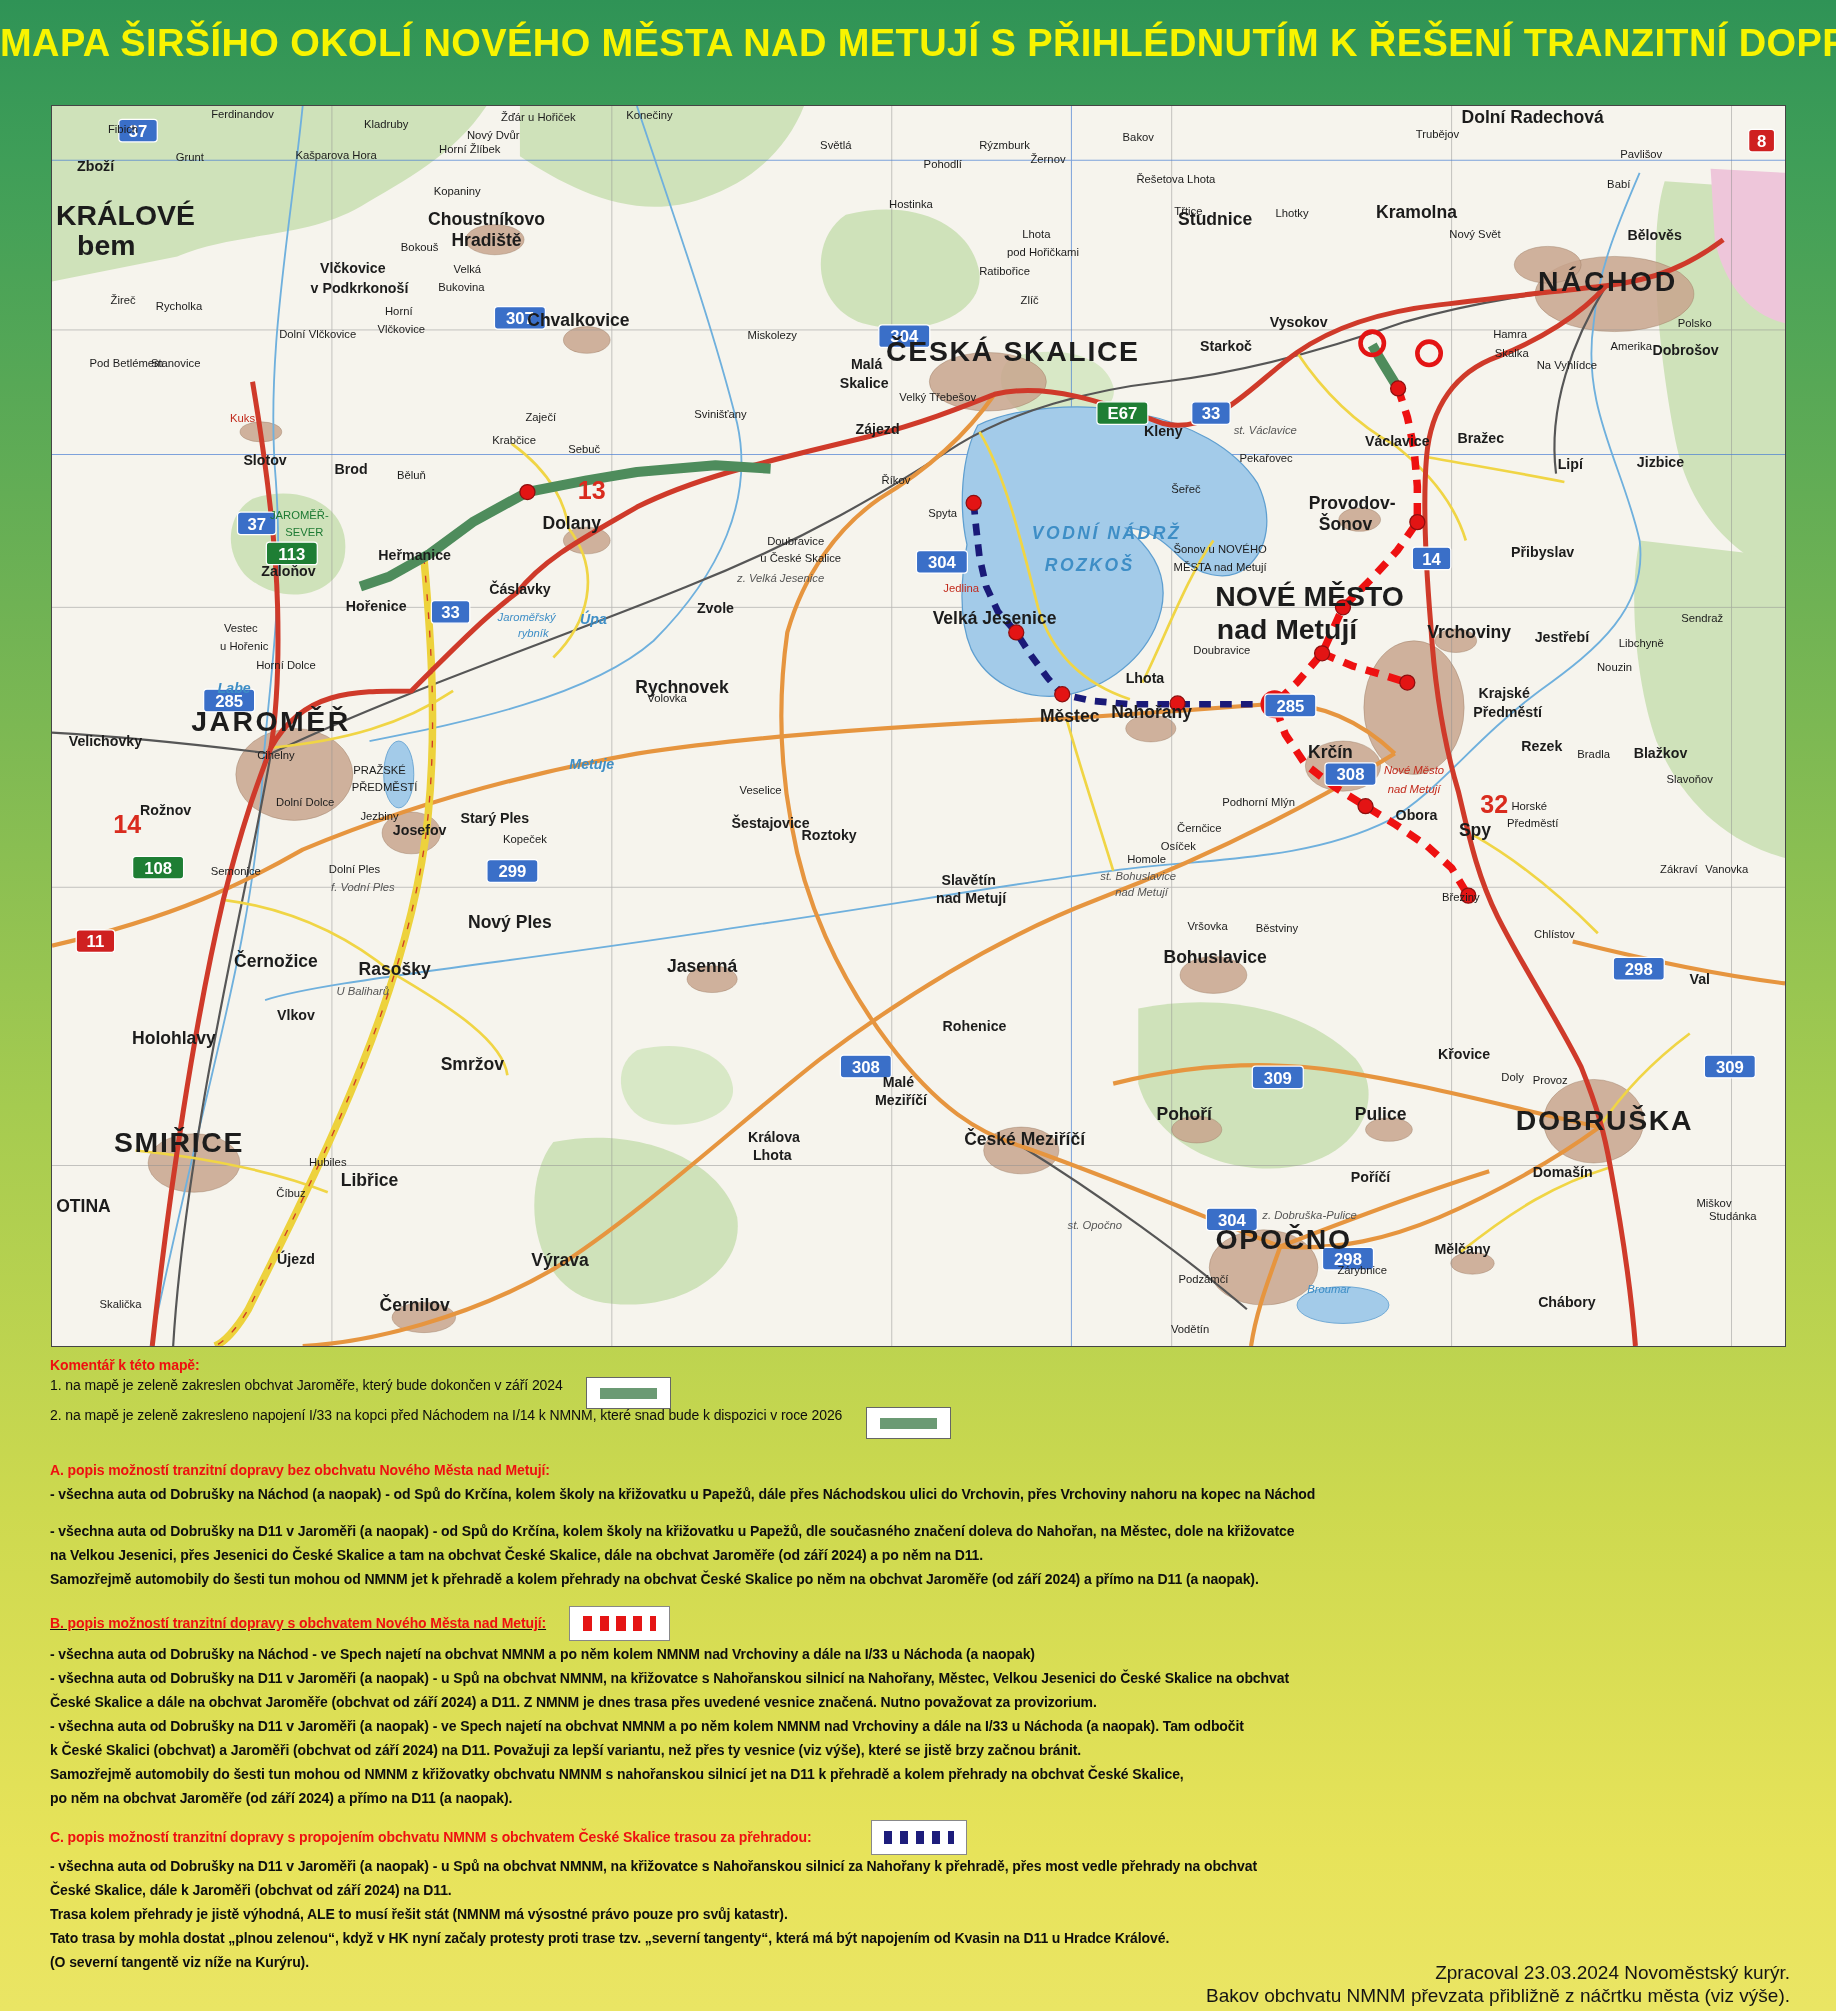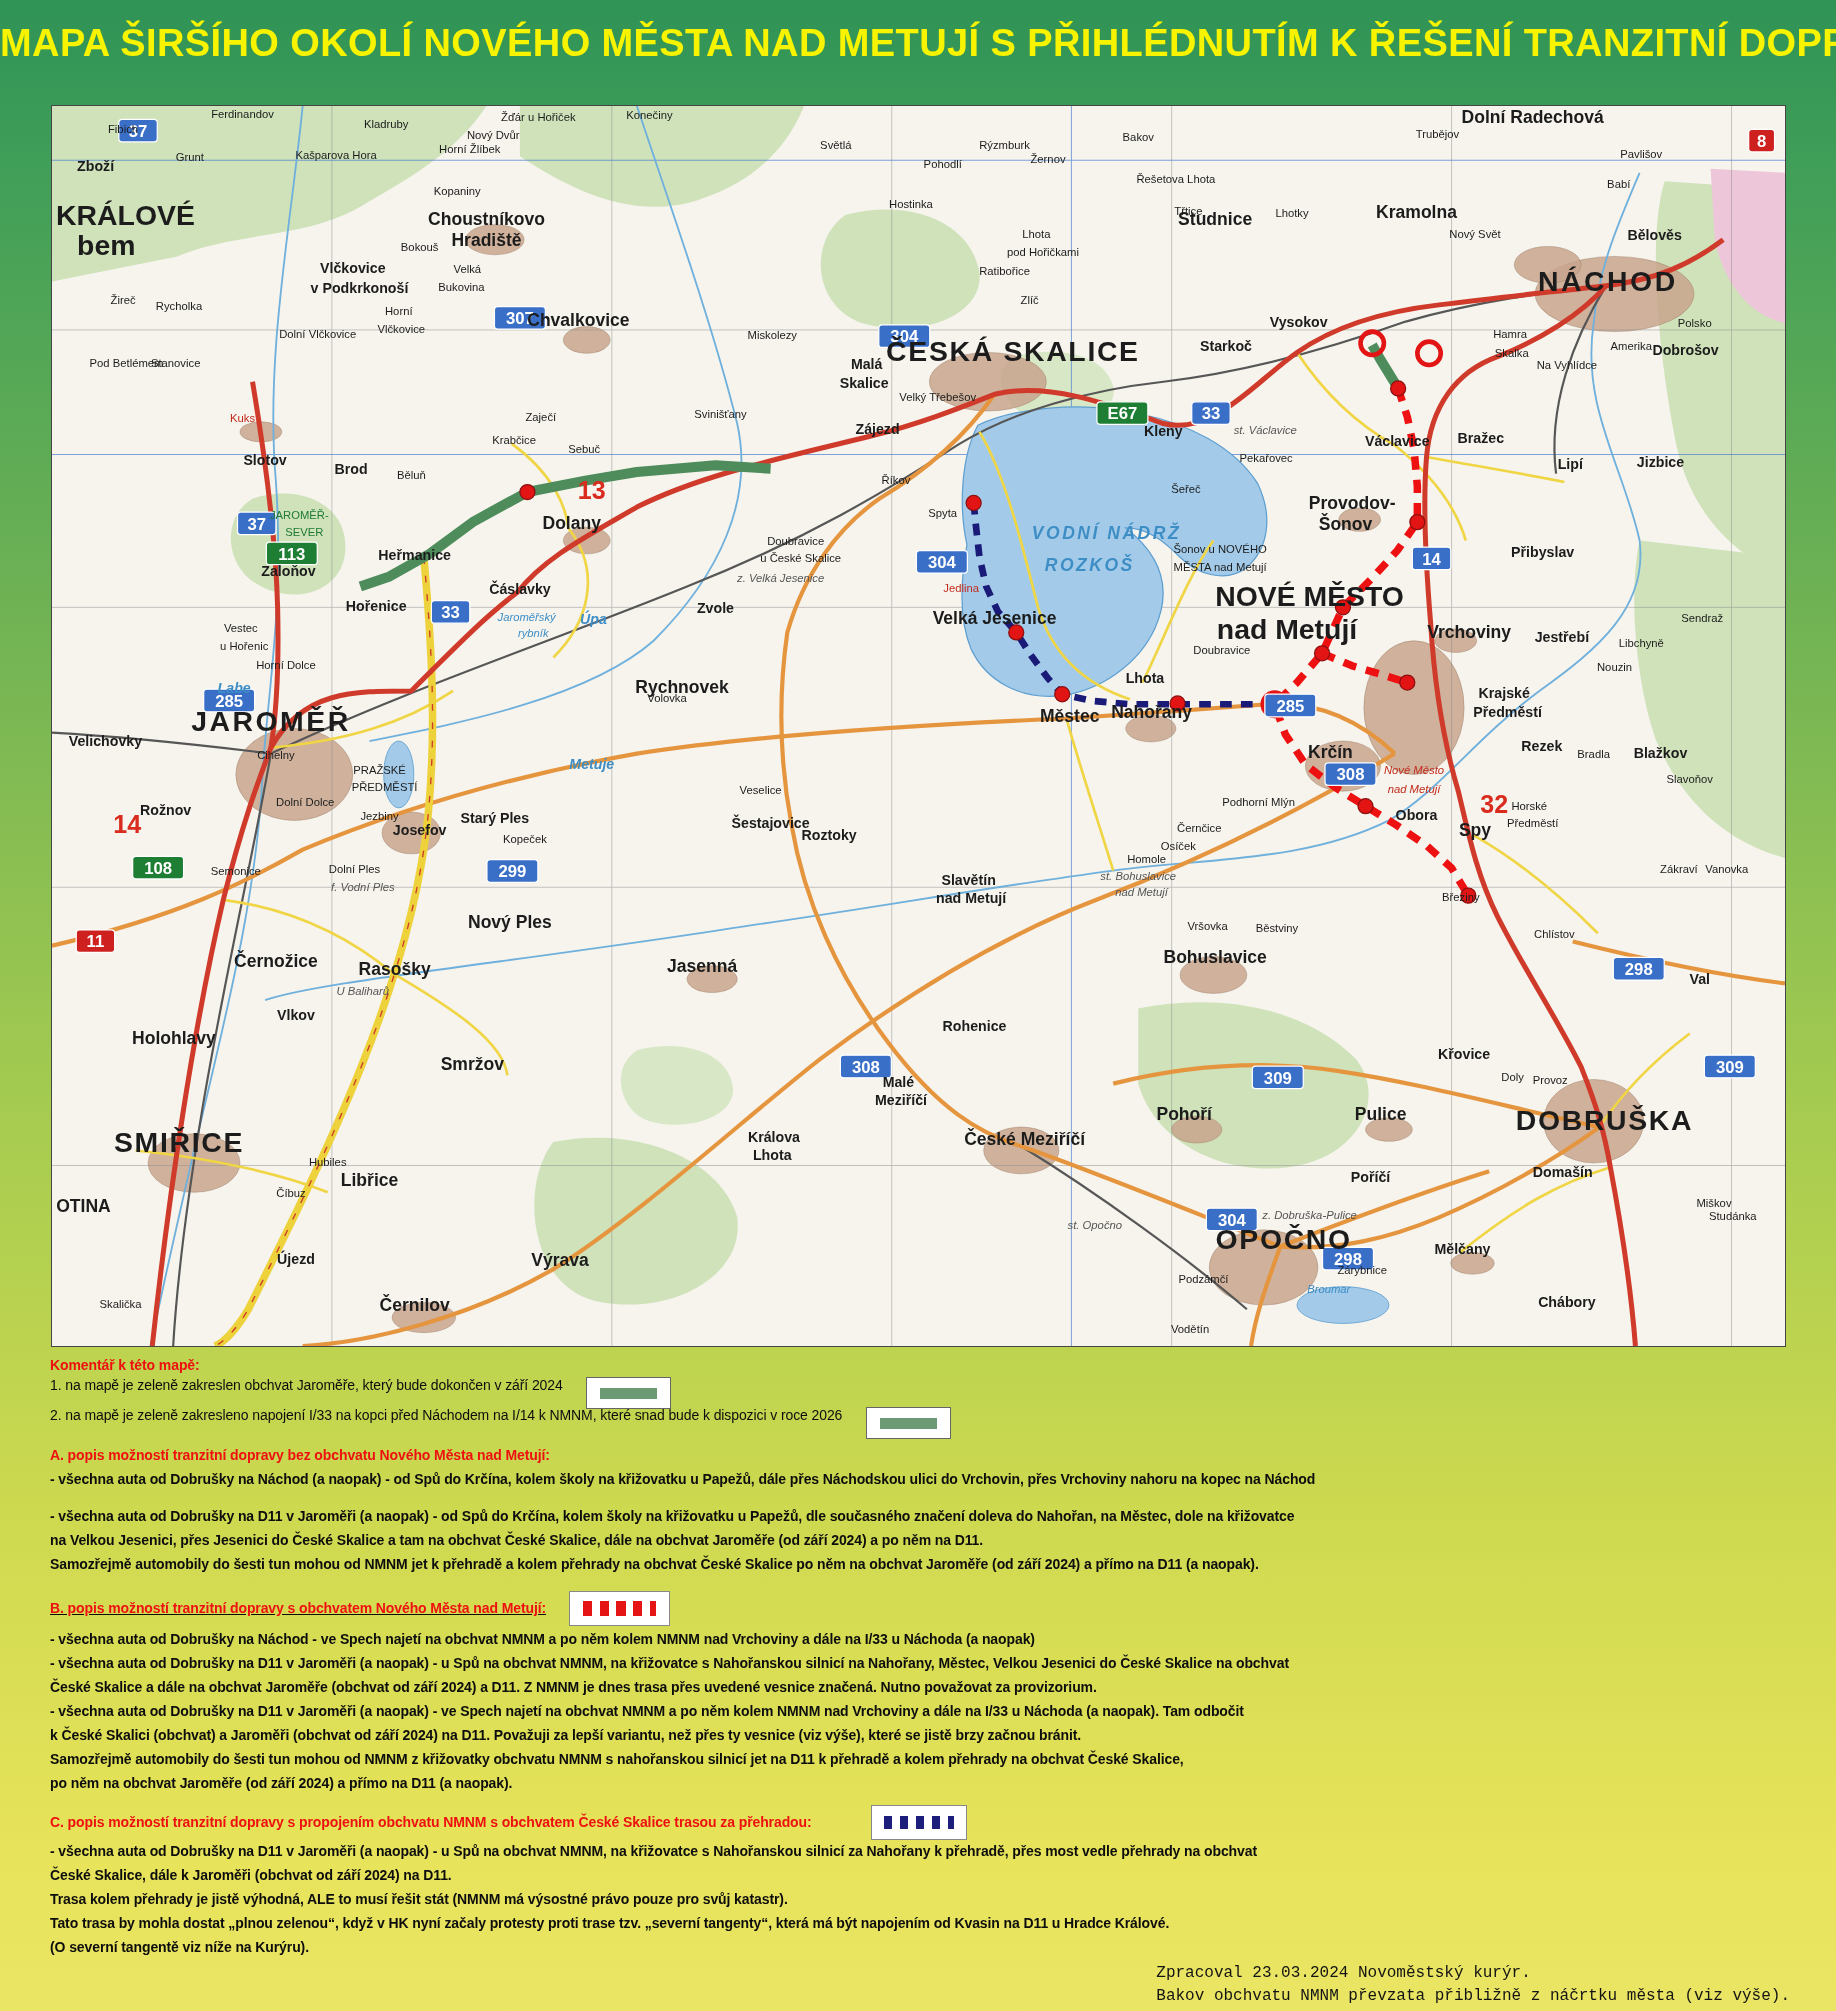--- a/index.html
+++ b/index.html
@@ -12,34 +12,34 @@
        border:1.7px solid #454545;background:#f7f5ee;box-sizing:border-box;}
   .map svg{width:100%;height:100%;display:block;}
   .tblock{position:absolute;left:50px;top:1353px;width:1747px;
           font-size:14px;color:#0d0d0d;letter-spacing:-0.1px;}
   .h{color:#ee1010;font-weight:bold;}
   .ln{line-height:24px;white-space:nowrap;font-weight:bold;}
   .hln{line-height:24px;white-space:nowrap;}
   .krow{display:flex;height:30px;white-space:nowrap;}
   .hrow{display:flex;align-items:center;height:37px;white-space:nowrap;}
   .hrowC{height:33px;}
-  .gapA{margin-top:6px;}
+  .gapA{margin-top:21px;}
   .gapIn{margin-top:13.4px;}
   .gapB{margin-top:13.4px;text-decoration:underline;}
   .gapC{margin-top:11px;gap:36px;}
   .sym{display:inline-flex;align-items:center;justify-content:center;background:#fff;
        border:1.7px solid #666;margin-left:23.4px;flex:none;}
   .symG{width:83px;height:30px;}
   .gbar{width:57px;height:11px;background:#6b9a74;}
   .symR{width:99px;height:33px;border-color:#888;}
   .rbar{width:73px;height:15px;background:repeating-linear-gradient(90deg,#e51515 0 9.2px,#ffffff 9.2px 16.7px);}
   .symN{width:94px;height:33px;border-color:#888;}
   .nbar{width:70px;height:13.4px;background:repeating-linear-gradient(90deg,#1d1d7c 0 8.3px,#ffffff 8.3px 16px);}
-  .credits{position:absolute;right:47px;top:1962px;
-           font-size:16px;line-height:22.5px;color:#141414;font-family:Liberation Mono, monospace;}
+  .credits{position:absolute;right:47px;top:1962px;text-align:right;
+           font-size:19px;line-height:22.5px;color:#141414;}
 </style>
 </head>
 <body>
 
 <div class="page">
 
   <div class="title">MAPA ŠIRŠÍHO OKOLÍ NOVÉHO MĚSTA NAD METUJÍ S PŘIHLÉDNUTÍM K ŘEŠENÍ TRANZITNÍ DOPRAVY</div>
 
   <div class="map">
     <svg viewBox="0 0 2074 1484" preserveAspectRatio="none">

